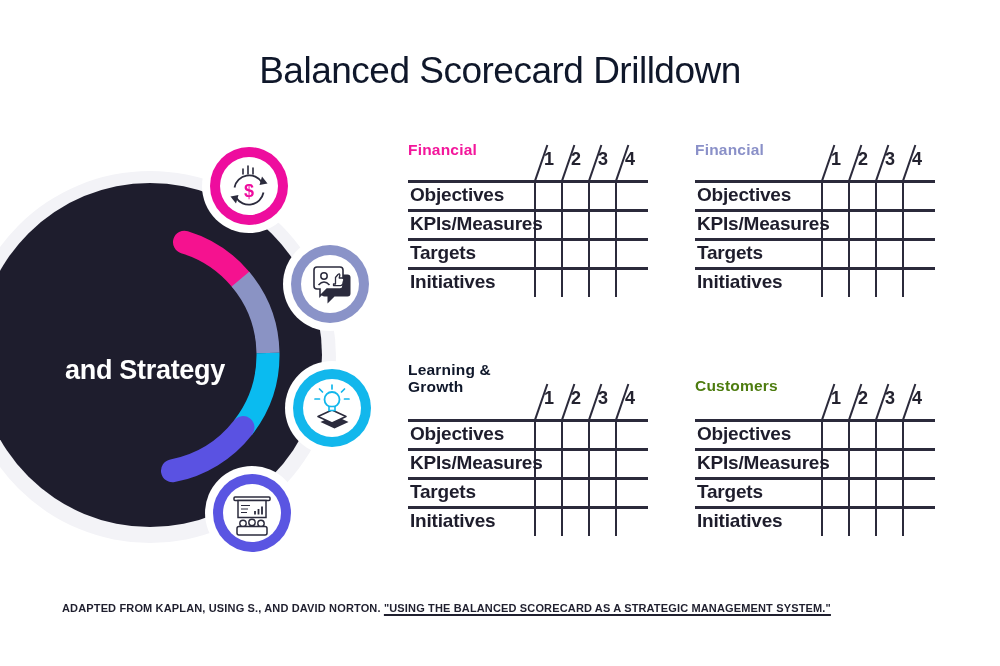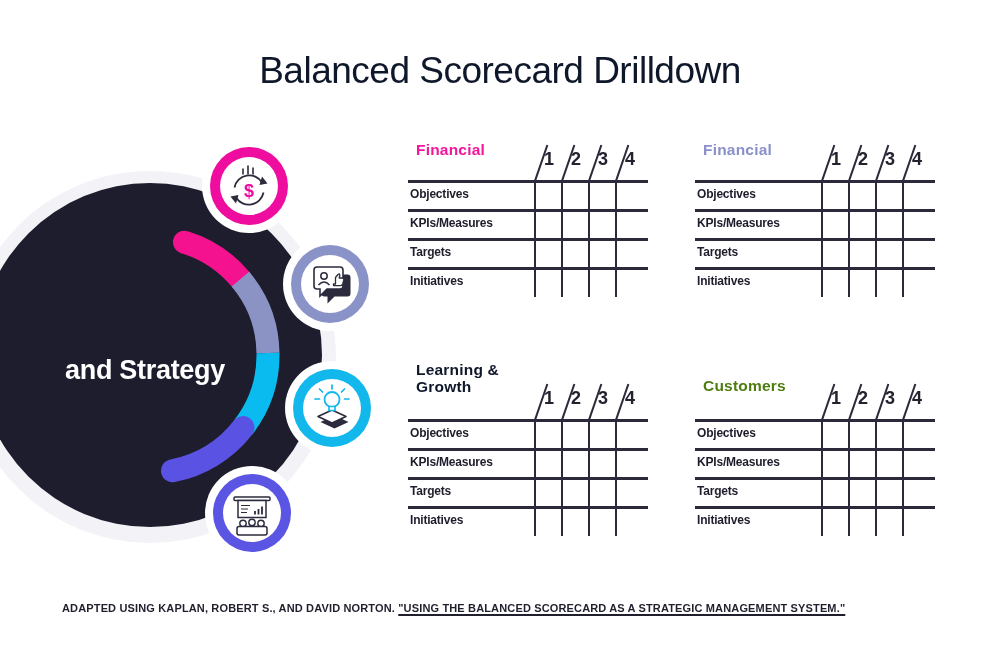--- a/index.html
+++ b/index.html
@@ -19,42 +19,42 @@
   }
   
   .hub-svg{position:absolute;left:0;top:130px;}
   .hub-text{
     position:absolute;left:30px;top:316px;width:230px;text-align:center;
     color:#ffffff;font-size:27px;font-weight:bold;line-height:36px;letter-spacing:-0.3px;
   }
   
   .bsc{position:absolute;width:242px;}
   .t-label{
-    position:absolute;left:8px;font-size:15.5px;font-weight:bold;
+    position:absolute;left:0;font-size:15.5px;font-weight:bold;
     letter-spacing:.2px;line-height:17px;white-space:nowrap;
   }
   .t-label.wrap{white-space:normal;width:120px;}
   .grid{position:absolute;left:0;width:240px;height:158px;}
   .hline{position:absolute;left:0;width:240px;height:2.6px;background:var(--line);}
   .h1{top:40px}.h2{top:69px}.h3{top:98px}.h4{top:127px}
   .vline{position:absolute;top:40px;width:2.5px;height:117px;background:var(--line);}
   .v1{left:125.8px}.v2{left:152.8px}.v3{left:179.8px}.v4{left:206.8px}
   .slash{
     position:absolute;top:3px;width:2.4px;height:38px;background:var(--line);
     transform:rotate(19deg);transform-origin:50% 100%;
   }
   .s1{left:126px}.s2{left:153px}.s3{left:180px}.s4{left:207px}
   .colnum{
     position:absolute;top:9px;width:26px;text-align:center;
     font-size:18px;font-weight:bold;color:var(--ink);
   }
   .n1{left:128px}.n2{left:155px}.n3{left:182px}.n4{left:209px}
   .rowlab{
     position:absolute;left:2px;height:31px;line-height:29px;
-    font-size:12px;font-weight:bold;color:#1E1D2C;white-space:nowrap;letter-spacing:-0.2px;
+    font-size:19px;font-weight:bold;color:#1E1D2C;white-space:nowrap;letter-spacing:-0.2px;
   }
   .r1{top:40px}.r2{top:69px}.r3{top:98px}.r4{top:127px}
   
   .footer{
     position:absolute;left:62px;top:600px;width:900px;
     font-size:11px;font-weight:bold;letter-spacing:.15px;line-height:16px;color:#1F1F2E;
   }
   .footer .link{
     text-decoration:underline;text-decoration-thickness:1.5px;text-underline-offset:2px;
     cursor:pointer;color:#1F1F2E;
@@ -232,16 +232,16 @@
       <i class="vline v3"></i>
       <i class="vline v4"></i>
       <span class="rowlab r1">Objectives</span>
       <span class="rowlab r2">KPIs/Measures</span>
       <span class="rowlab r3">Targets</span>
       <span class="rowlab r4">Initiatives</span>
     </div>
   </div>
 
   <div class="footer">
-    <div><span>ADAPTED USING KAPLAN, ROBERT S., AND DAVID NORTON. </span><span class="link">"USING THE BALANCED SCORECARD AS A STRATEGIC MANAGEMENT SYSTEM."</span></div>
+    <div><span>ADAPTED FROM KAPLAN, USING S., AND DAVID NORTON. </span><span class="link">"USING THE BALANCED SCORECARD AS A STRATEGIC MANAGEMENT SYSTEM."</span></div>
   </div>
 
 </div>
 
 </body></html>

